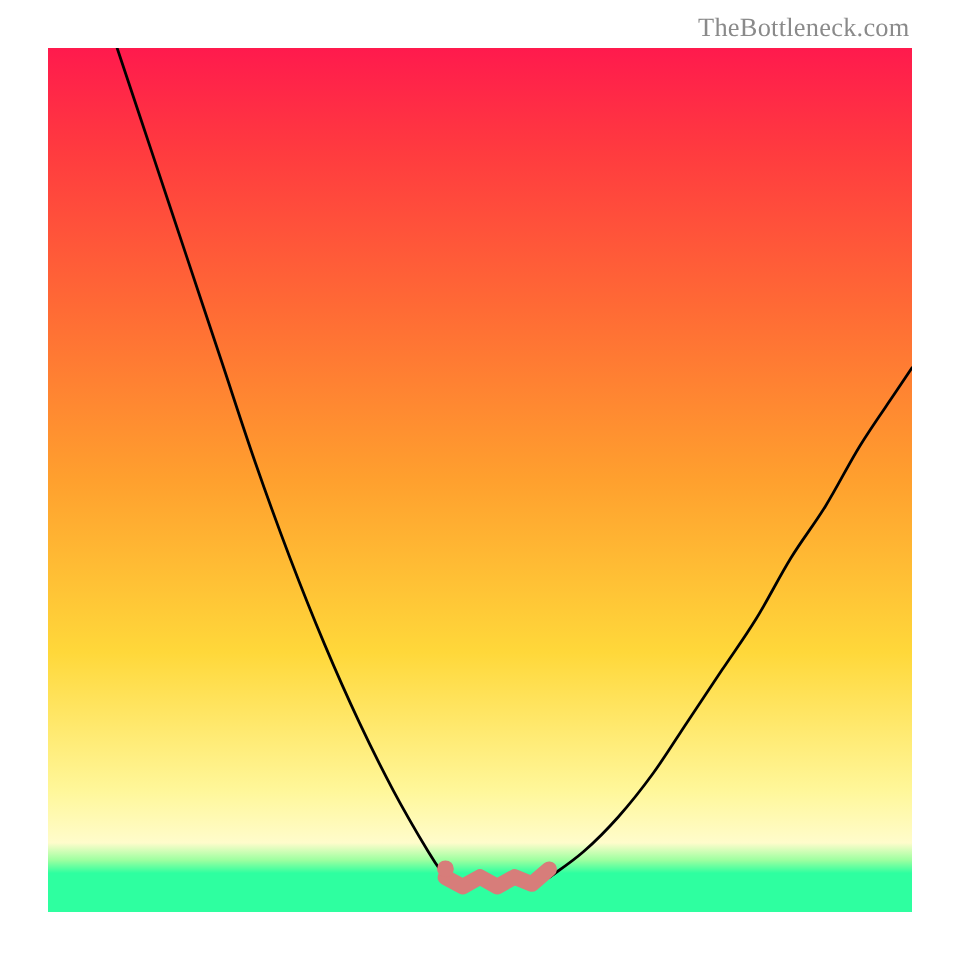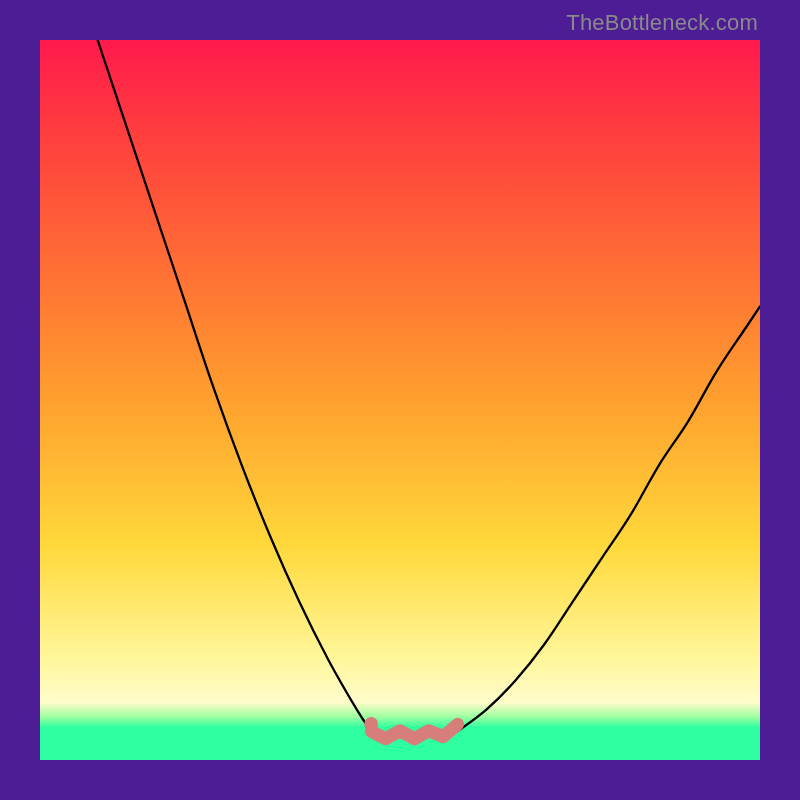--- a/index.html
+++ b/index.html
@@ -8,21 +8,22 @@
     background: #000;
     width: 800px;
     height: 800px;
     overflow: hidden;
     font-family: Arial, Helvetica, sans-serif;
   }
   .frame {
     position: absolute;
     top: 0; left: 0;
     width: 800px; height: 800px;
-    background: #4c1d95;
+    background: #ffffff;
+    font-family: Liberation Serif, serif;
   }
   .plot {
     position: absolute;
     top: 40px;
     left: 40px;
     width: 720px;
     height: 720px;
     
     background: linear-gradient(
       to bottom,

